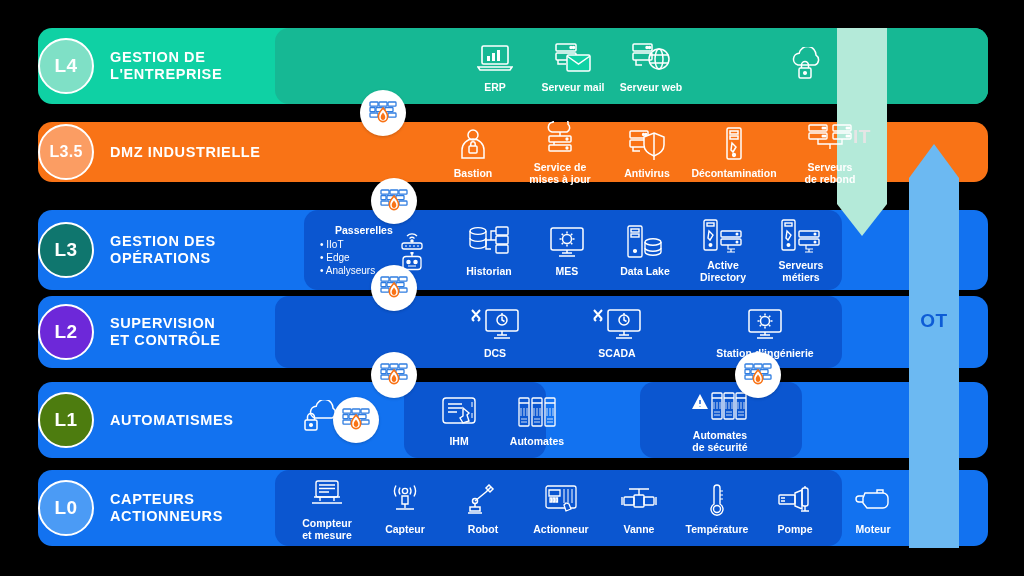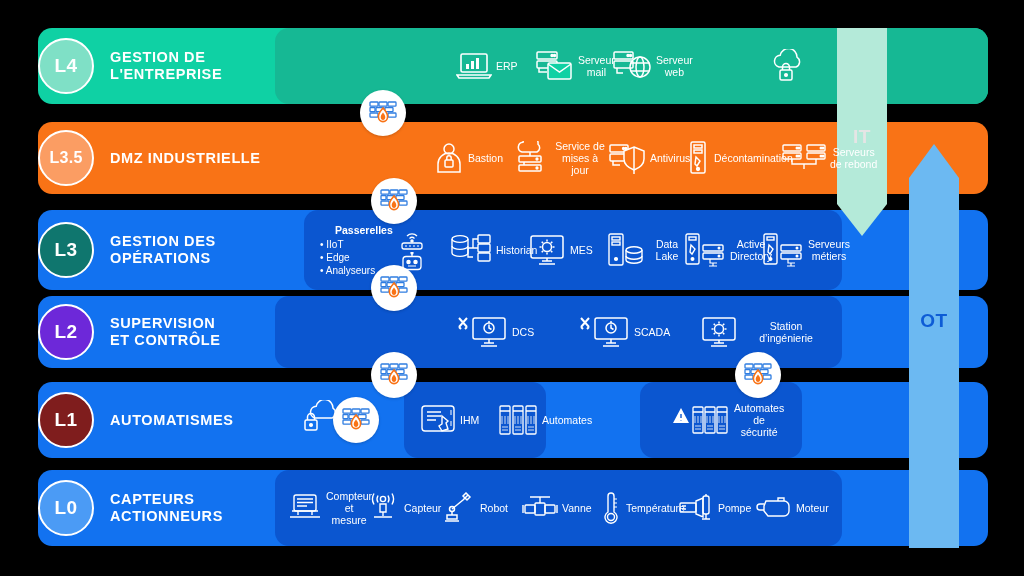--- a/index.html
+++ b/index.html
@@ -67,25 +67,26 @@
   .icons {
     position: absolute;
     top: 0; bottom: 0;
     display: flex;
     align-items: center;
     justify-content: flex-start;
     z-index: 4;
   }
   .icon-item {
     display: flex;
-    flex-direction: row;
+    flex-direction: column;
     align-items: center;
     color: #ffffff;
     width: 78px;
     gap: 4px;
+    font-weight: bold;
   }
   .icon-item .glyph { height: 38px; display:flex; align-items:center; justify-content:center; }
   .icon-item .cap {
     font-size: 10.5px;
     line-height: 12px;
     text-align: center;
     white-space: pre-line;
     color: #fff;
   }
   .icon-item.wide { width: 96px; }
@@ -212,21 +213,21 @@
             <rect x="12" y="21" width="12" height="10" rx="1.5"></rect>
             <path d="M14.5 21v-3a3.5 3.5 0 017 0v3"></path>
             <circle cx="18" cy="26" r="1.3" fill="#fff"></circle>
           </svg>
         </div>
         <div class="cap"></div>
       </div>
     </div>
   </div>
 
-  <div class="level" style="top:122px; height:72px;">
+  <div class="level" style="top:122px; height:60px;">
     <div class="bar" style="background:#f97316;"></div>
     <div class="badge small" style="background:#fb9d63;">
       <span>L3.5</span>
     </div>
     <div class="level-title">DMZ INDUSTRIELLE</div>
 
     <div class="icons" style="left:396px;">
       <div class="icon-item">
         <div class="glyph">
           <svg width="30" height="32" viewBox="0 0 30 32" fill="none" stroke="#fff" stroke-width="1.5">
@@ -471,21 +472,21 @@
         </div>
         <div class="cap">Station d’ingénierie</div>
       </div>
     </div>
   </div>
 
   <div class="level" style="top:382px; height:76px;">
     <div class="bar" style="background:#1272f0;"></div>
     <div class="panel" style="left:366px; width:142px; background:#0b56d0;"></div>
     <div class="panel" style="left:602px; width:162px; background:#0b56d0;"></div>
-    <div class="badge" style="background:#7f1d1d;">
+    <div class="badge" style="background:#4d7c0f;">
       <span>L1</span>
     </div>
     <div class="level-title">AUTOMATISMES</div>
 
     <div class="free-icon" style="left:264px; top:18px;">
       <svg width="40" height="34" viewBox="0 0 40 34" fill="none" stroke="#fff" stroke-width="1.5">
         <path d="M13 18a6 6 0 011.2-11.8A8.5 8.5 0 0131 8.2 5.5 5.5 0 0130 18z"></path>
         <rect x="3" y="20" width="12" height="10" rx="1.5" fill="#1272f0"></rect>
         <path d="M5.5 20v-3a3.5 3.5 0 017 0v3"></path>
         <circle cx="9" cy="25" r="1.3" fill="#fff"></circle>
@@ -583,20 +584,32 @@
             <path d="M22 1l4 4-3 3-4-4z"></path>
             <circle cx="8" cy="17" r="2.5"></circle>
             <path d="M8 19.5V23"></path>
             <path d="M3 23h10v4H3z"></path>
             <path d="M1 29h14"></path>
           </svg>
         </div>
         <div class="cap">Robot</div>
       </div>
 
+      <div class="icon-item">
+        <div class="glyph">
+          <svg width="34" height="32" viewBox="0 0 34 32" fill="none" stroke="#fff" stroke-width="1.3">
+            <rect x="2" y="2" width="30" height="22" rx="2"></rect>
+            <path d="M5 6h11v6H5z"></path>
+            <path d="M6 14h1.5v4H6zM9 14h1.5v4H9zM12 14h1.5v4H12z"></path>
+            <path d="M20 5v14M24 5v14M28 5v14" stroke-width="1"></path>
+            <path d="M22 19l-2 2 2 6 5-2-2-5z" fill="#0b56d0"></path>
+          </svg>
+        </div>
+        <div class="cap">Actionneur</div>
+      </div>
 
       <div class="icon-item">
         <div class="glyph">
           <svg width="36" height="28" viewBox="0 0 36 28" fill="none" stroke="#fff" stroke-width="1.4">
             <path d="M8 3h20M18 3v6"></path>
             <rect x="13" y="9" width="10" height="12" rx="1"></rect>
             <rect x="3" y="11" width="10" height="8" rx="1"></rect>
             <rect x="23" y="11" width="10" height="8" rx="1"></rect>
             <path d="M1 11v8M35 11v8"></path>
           </svg>

